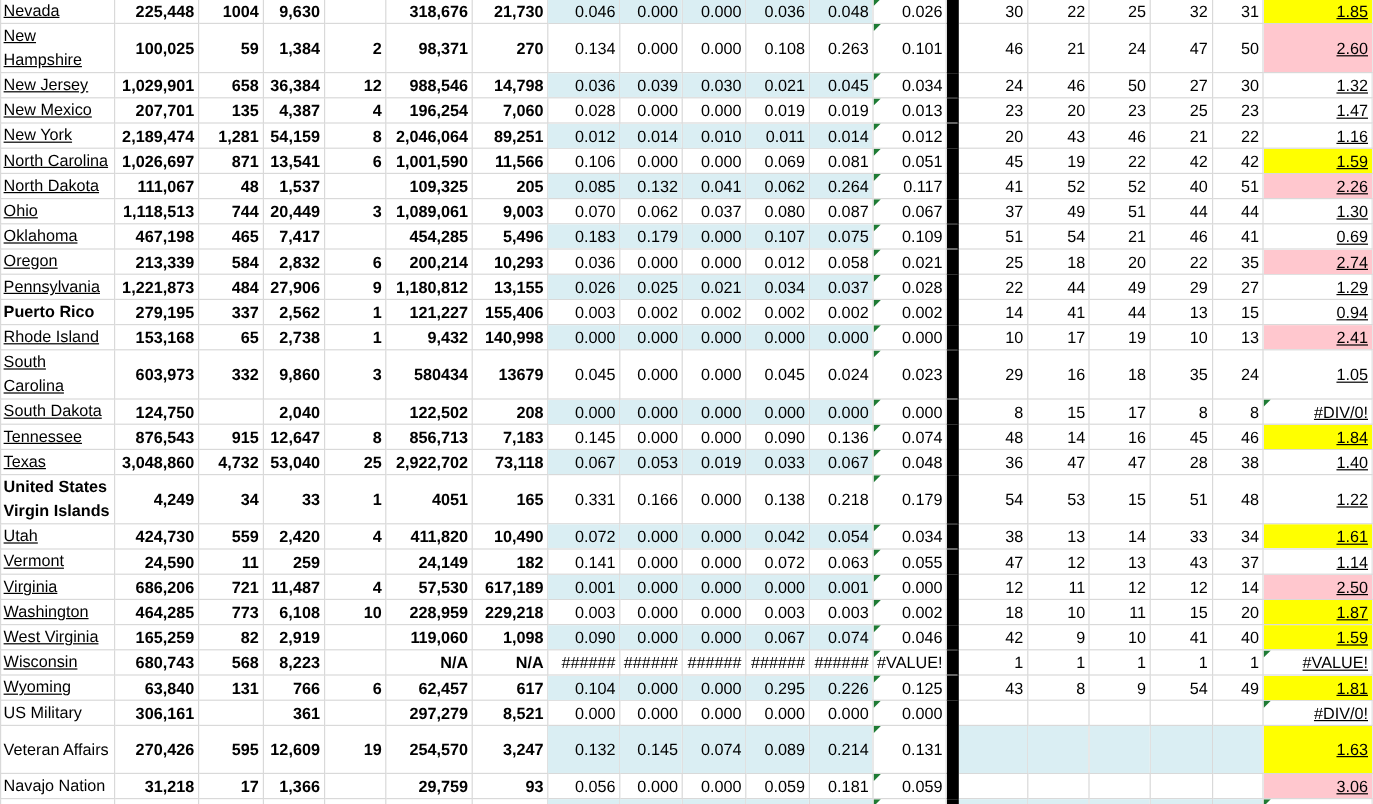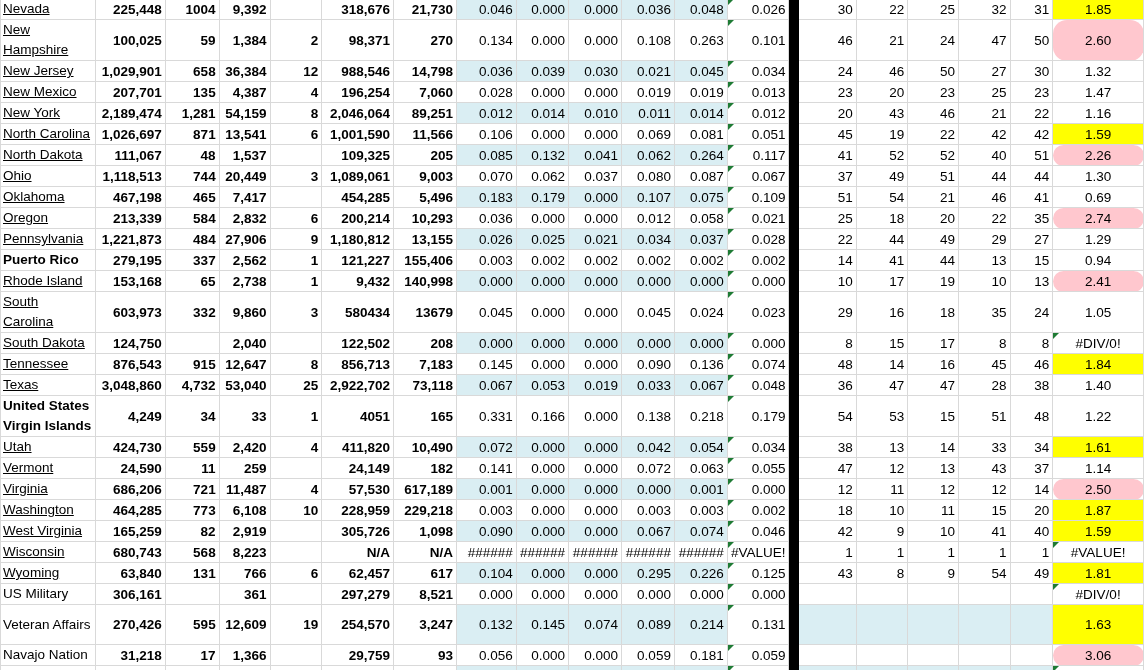--- a/index.html
+++ b/index.html
@@ -6,23 +6,23 @@
   body { width:1144px; height:670px; overflow:hidden; position:relative;
          font-family:"Liberation Sans", "DejaVu Sans", sans-serif; font-size:13.5px; color:#000; }
   table { border-collapse:collapse; table-layout:fixed; position:absolute; left:0; top:-2px; }
   td { border:1px solid #d9d9d9; padding:0 3px; white-space:nowrap; overflow:hidden; text-align:right; height:19px; line-height:19px; position:relative; }
   td.state { text-align:left; white-space:normal; line-height:20px; padding-left:2px; }
   td.state.link { text-decoration:underline; }
   td.state.bold { font-weight:bold; text-decoration:none;margin-left:22px; }
   td.b { font-weight:bold; }
   td.dec.blue { background:#daeef3; }
   td.rank.blue { background:#daeef3; }
-  td.score { text-align:center; }
+  td.score { text-align:right;text-decoration:underline; }
   td.score.yellow { background:#ffff00; }
-  td.score.pink { background:#ffc7ce;border-radius:14px; }
+  td.score.pink { background:#ffc7ce; }
   td.sep { background:#000; border-color:#000; padding:0; }
   td.tri::before { content:""; position:absolute; top:0; left:0; width:0; height:0;
                    border-top:6px solid #1e7b34; border-right:6px solid transparent; }
   tr.tall td { height:39px; }
 </style>
 </head>
 <body>
 
 <table>
   <colgroup>
@@ -45,21 +45,21 @@
       <col style="width:51px">
       <col style="width:52px">
       <col style="width:43px">
       <col style="width:91px">
   </colgroup>
   <tbody id="grid-body">
       <tr>
         <td class="state link">Nevada</td>
         <td class="b">225,448</td>
         <td class="b">1004</td>
-        <td class="b">9,392</td>
+        <td class="b">9,630</td>
         <td class="b"></td>
         <td class="b">318,676</td>
         <td class="b">21,730</td>
         <td class="dec blue">0.046</td>
         <td class="dec blue">0.000</td>
         <td class="dec blue">0.000</td>
         <td class="dec blue">0.036</td>
         <td class="dec blue ">0.048</td>
         <td class="tri">0.026</td>
         <td class="sep"></td>
@@ -531,21 +531,21 @@
         <td class="rank">15</td>
         <td class="rank">20</td>
         <td class="score yellow">1.87</td>
       </tr>
       <tr>
         <td class="state link">West Virginia</td>
         <td class="b">165,259</td>
         <td class="b">82</td>
         <td class="b">2,919</td>
         <td class="b"></td>
-        <td class="b">305,726</td>
+        <td class="b">119,060</td>
         <td class="b">1,098</td>
         <td class="dec blue">0.090</td>
         <td class="dec blue">0.000</td>
         <td class="dec blue">0.000</td>
         <td class="dec blue">0.067</td>
         <td class="dec blue ">0.074</td>
         <td class="tri">0.046</td>
         <td class="sep"></td>
         <td class="rank">42</td>
         <td class="rank">9</td>

